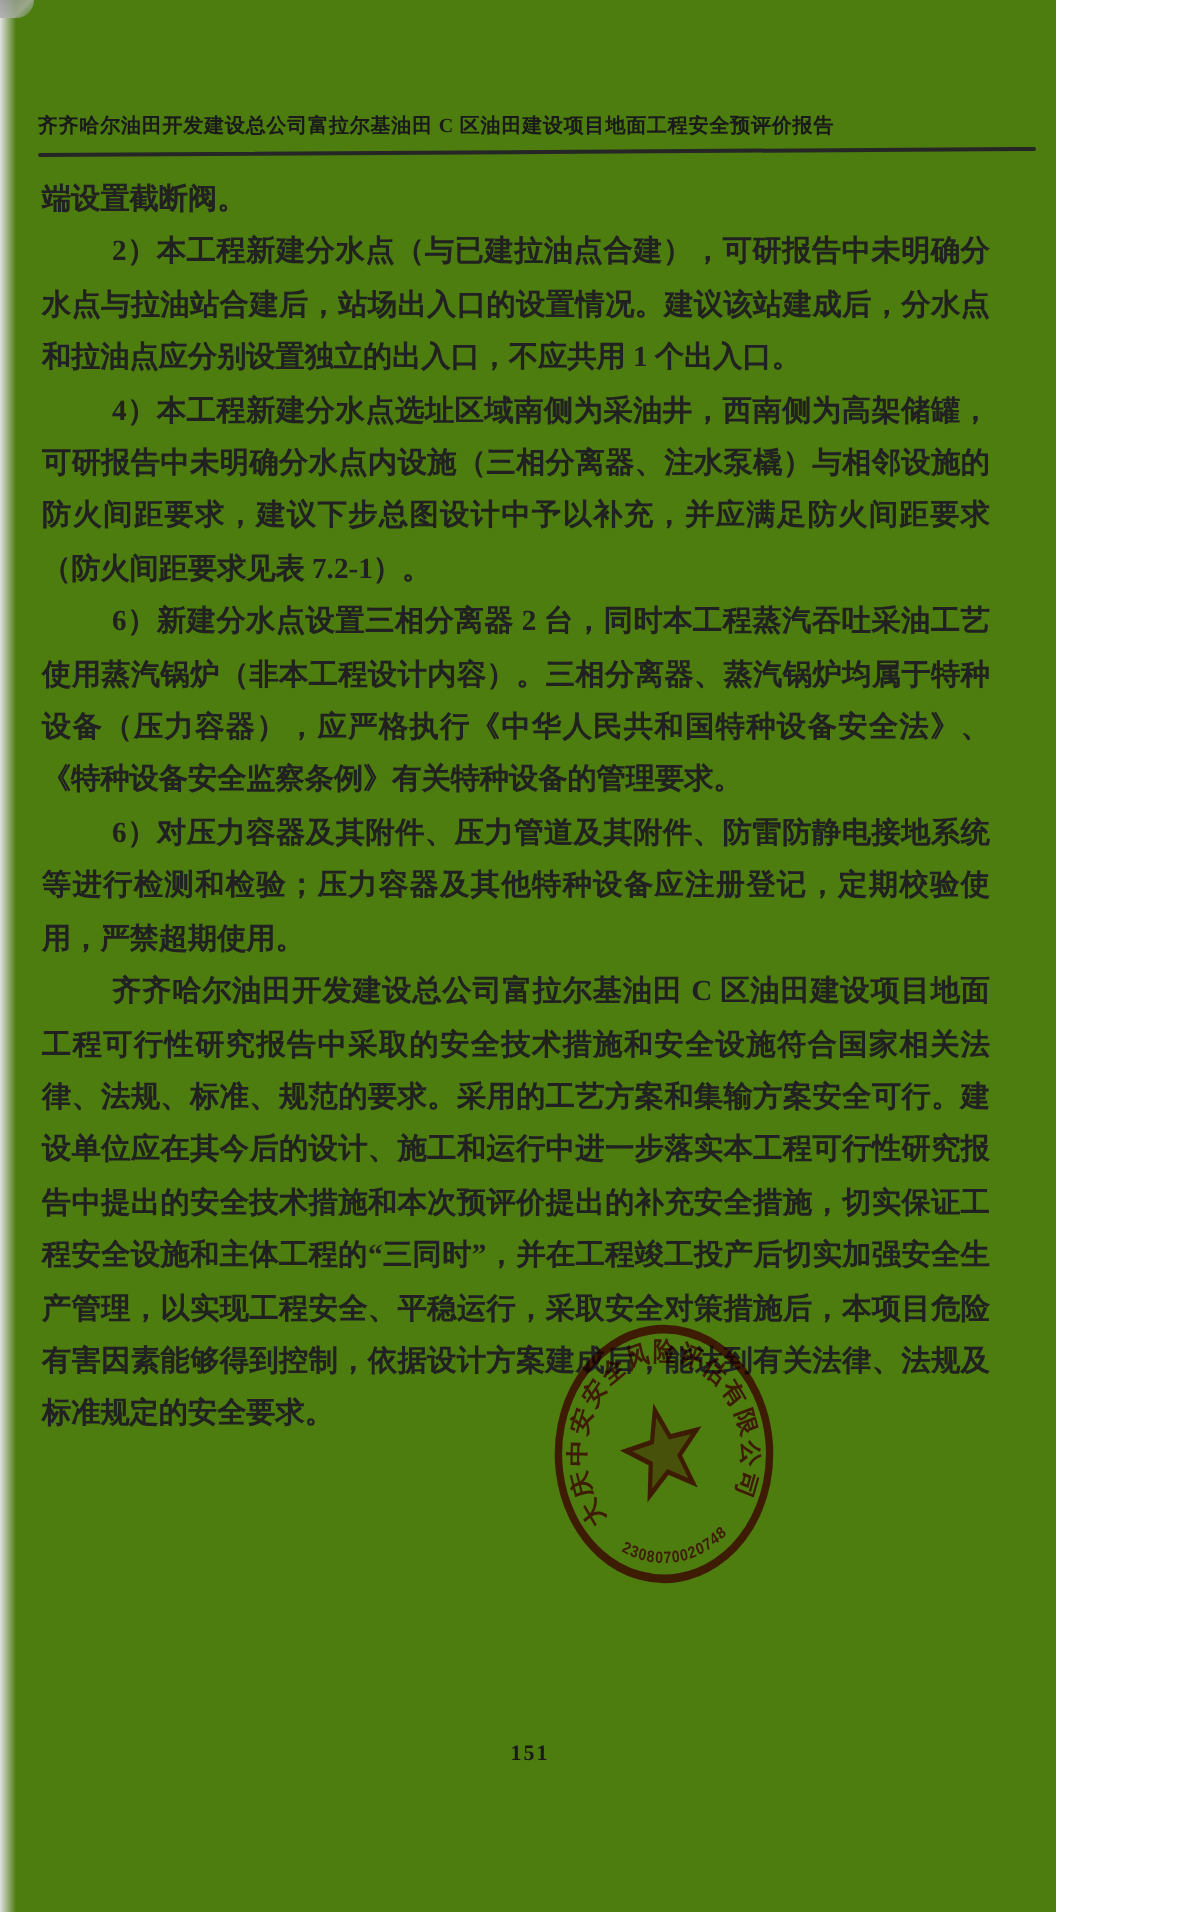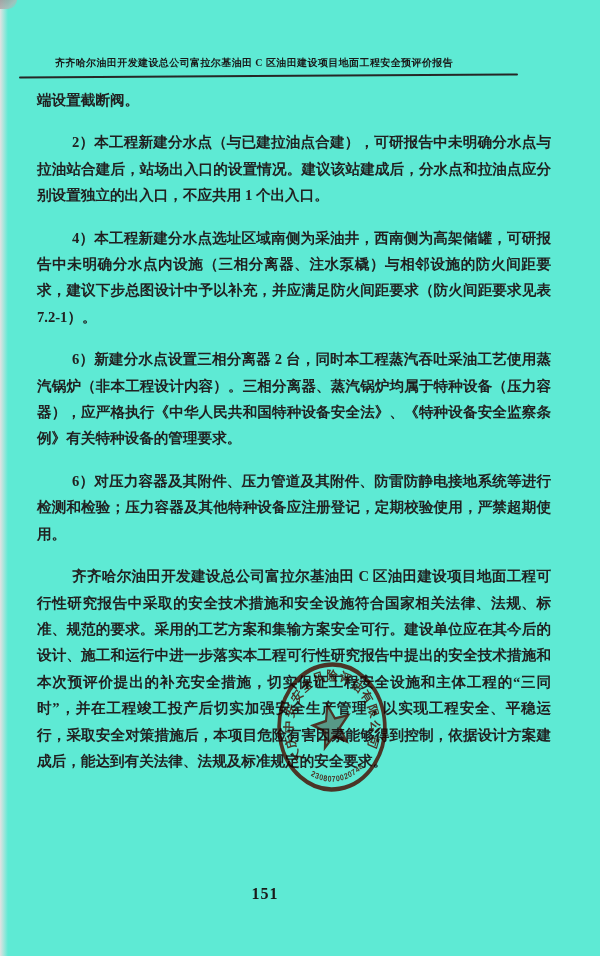--- a/index.html
+++ b/index.html
@@ -1,20 +1,20 @@
 <!DOCTYPE html>
 <html><head>
 <meta charset="utf-8">
 <style>
   html, body { margin: 0; padding: 0; background: #ffffff; }
   .page {
     position: relative;
-    width: 600px;
+    width: 528px;
     height: 956px;
-    background: #5eead4;
+    background: #4d7c0f;
     overflow: hidden;
     font-family: "Liberation Serif", "DejaVu Serif", serif;
     color: #1e1e1e;
   }
   
   .edge-shade {
     position: absolute; left: 0; top: 0; bottom: 0; width: 8px;
     background: linear-gradient(to right, #e2e2e2, rgba(255,255,255,0));
     pointer-events: none;
   }
@@ -48,21 +48,21 @@
   .body-text {
     margin-top: 17px;
     padding: 0 33px 0 21px;
     font-size: 14.6px;
     font-weight: 700;
     line-height: 26.4px;
     text-align: justify;
     word-break: break-all;
     color: #212121;
   }
-  .body-text p { margin: 16px; }
+  .body-text p { margin: 0; }
   .para-indent { text-indent: 2.4em; }
   .section-heading {
     margin: 9px 0 14px 0;
     font-size: 17px;
     font-weight: 700;
     line-height: 24px;
     text-indent: 0;
     color: #161616;
   }
   .section-heading .sec-num { margin-right: 9px; letter-spacing: 0; }
@@ -87,25 +87,24 @@
     font-weight: 700;
     fill: #c8281c;
     letter-spacing: .6px;
     font-family: "Liberation Sans", "DejaVu Sans", sans-serif;
   }
   
   .page-number {
     position: absolute;
     left: 265px; top: 871px;
     transform: translateX(-50%);
-    font-size: 16px;
+    font-size: 11px;
     font-weight: 700;
     letter-spacing: 1px;
     color: #1a1a1a;
-    margin-top: 14px;
   }
 </style>
 </head>
 <body>
 
 <div class="page">
 
   <div class="edge-shade"></div>
   <div class="corner-smudge"></div>
 

